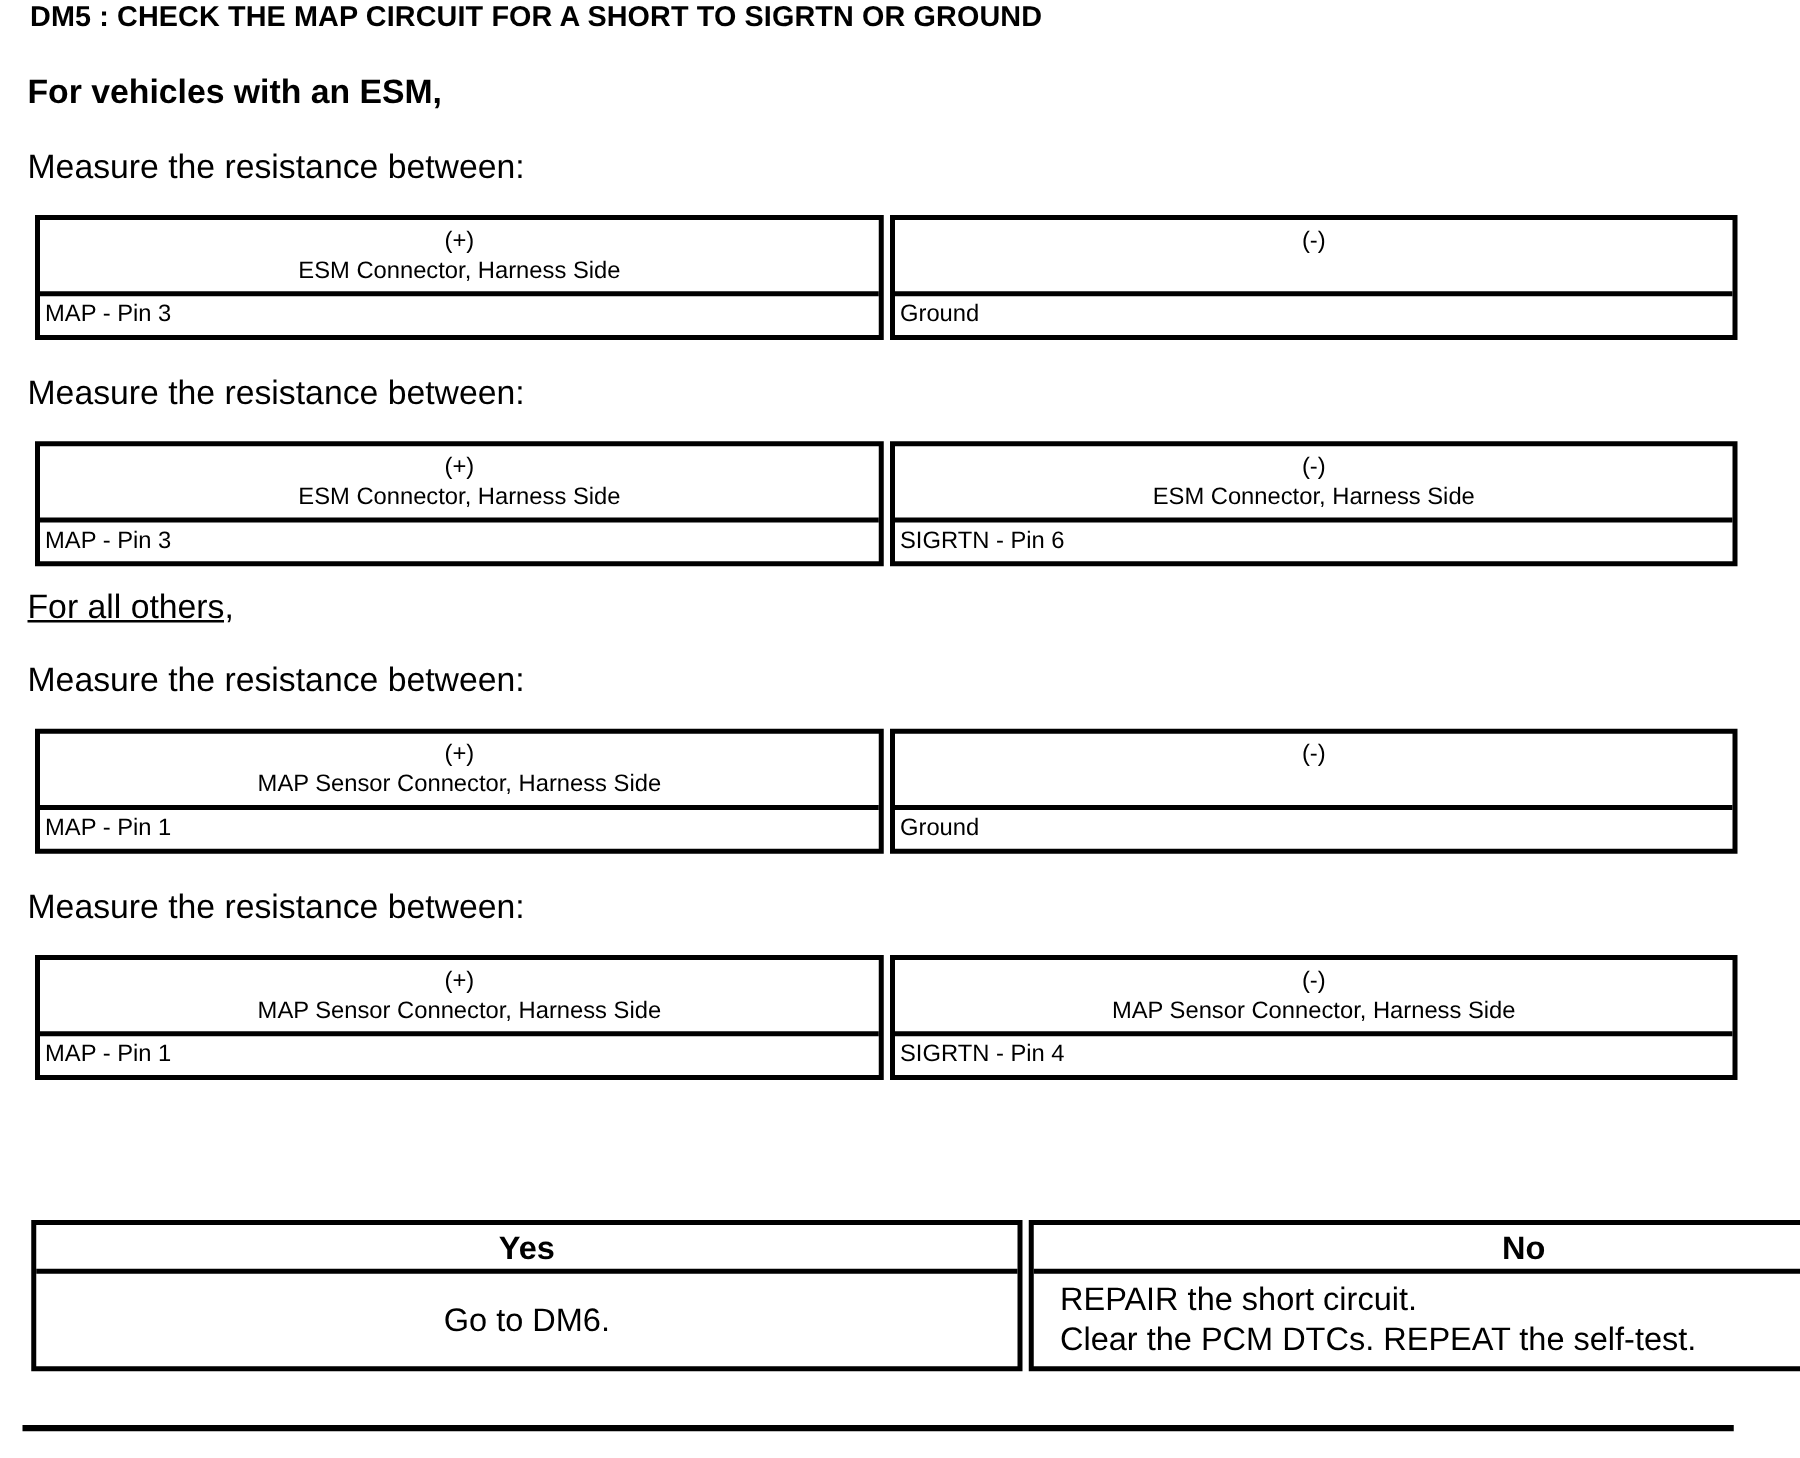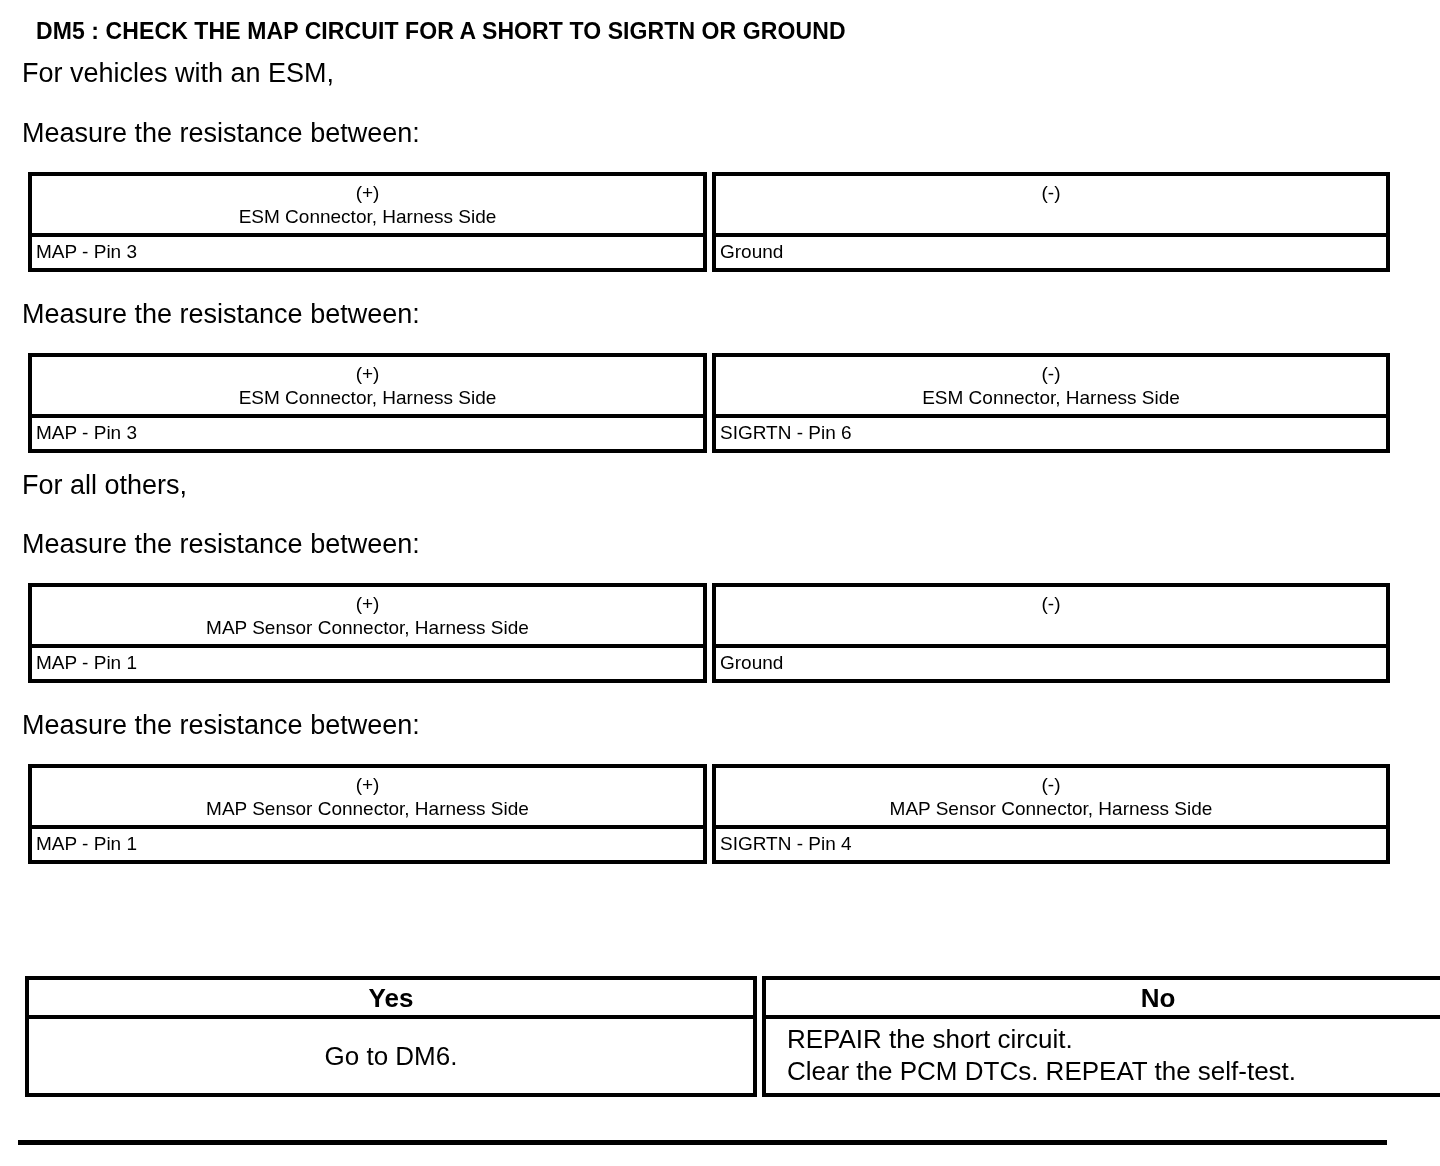--- a/index.html
+++ b/index.html
@@ -20,26 +20,25 @@
     position: absolute;
     left: 0; top: 0;
     width: 1440px;
     height: 1166px;
   }
 
   
   .doc-title {
     position: absolute;
     left: 24px;
-    top: 18px;
+    top: 0;
     font-size: 23px;
     font-weight: bold;
     letter-spacing: 0.1px;
     white-space: nowrap;
-    margin-left: 12px;
   }
   .para {
     position: absolute;
     left: 22px;
     font-size: 27px;
     font-weight: normal;
     white-space: nowrap;
   }
   .para.bold {
     font-weight: bold;
@@ -87,21 +86,21 @@
     display: flex;
     gap: 5px;
   }
   .ans-col {
     border: 4px solid #000;
     box-sizing: border-box;
     background: #fff;
     display: flex;
     flex-direction: column;
   }
-  .ans-col.left  { width: 732px; }
+  .ans-col.left  { width: 793px; }
   .ans-col.right { width: 792px; }
   .ans-head {
     box-sizing: border-box;
     text-align: center;
     font-weight: bold;
     font-size: 26px;
     line-height: 30px;
     padding: 3px 4px 4px 4px;
     border-bottom: 4px solid #000;
     height: 39px;
@@ -135,21 +134,21 @@
     background: #000;
   }
 </style>
 </head>
 <body>
 
 <div class="page">
 
   <div class="doc-title">DM5 : CHECK THE MAP CIRCUIT FOR A SHORT TO SIGRTN OR GROUND</div>
 
-  <div class="para" style="top:58px;">For vehicles with an ESM,</div>
+  <div class="para" style="top:58px;font-weight:bold;">For vehicles with an ESM,</div>
 
   <div class="para" style="top:118px;">Measure the resistance between:</div>
 
   <div class="meas-table" style="left:28px; top:172px;">
     <div class="col left">
       <div class="cell-head">
         <span class="sign">(+)</span>
         <span class="sub">ESM Connector, Harness Side</span>
       </div>
       <div class="cell-body">MAP - Pin 3</div>
@@ -175,21 +174,21 @@
     </div>
     <div class="col right">
       <div class="cell-head">
         <span class="sign">(-)</span>
         <span class="sub">ESM Connector, Harness Side</span>
       </div>
       <div class="cell-body">SIGRTN - Pin 6</div>
     </div>
   </div>
 
-  <div class="para" style="top:470px;">For all others,</div>
+  <div class="para" style="top:470px;text-decoration:underline;">For all others,</div>
 
   <div class="para" style="top:529px;">Measure the resistance between:</div>
 
   <div class="meas-table" style="left:28px; top:583px;">
     <div class="col left">
       <div class="cell-head">
         <span class="sign">(+)</span>
         <span class="sub">MAP Sensor Connector, Harness Side</span>
       </div>
       <div class="cell-body">MAP - Pin 1</div>

